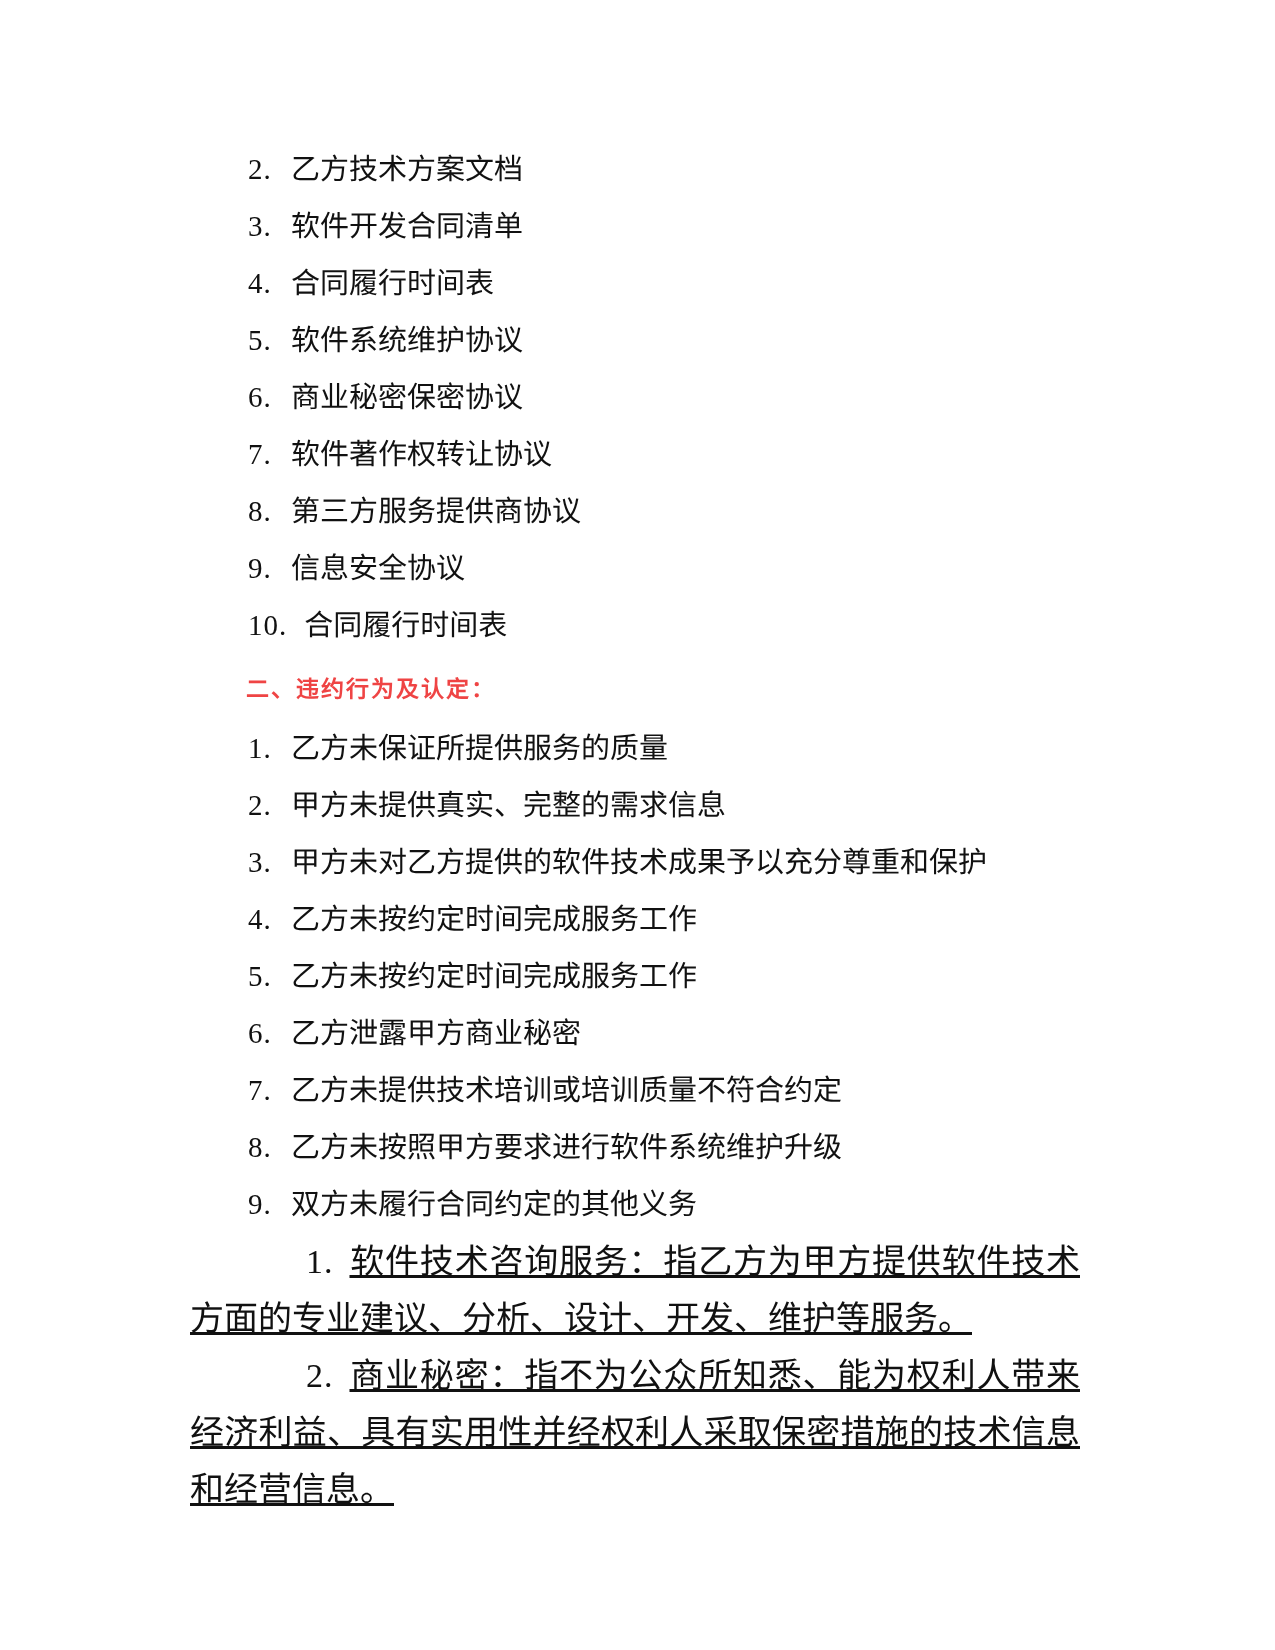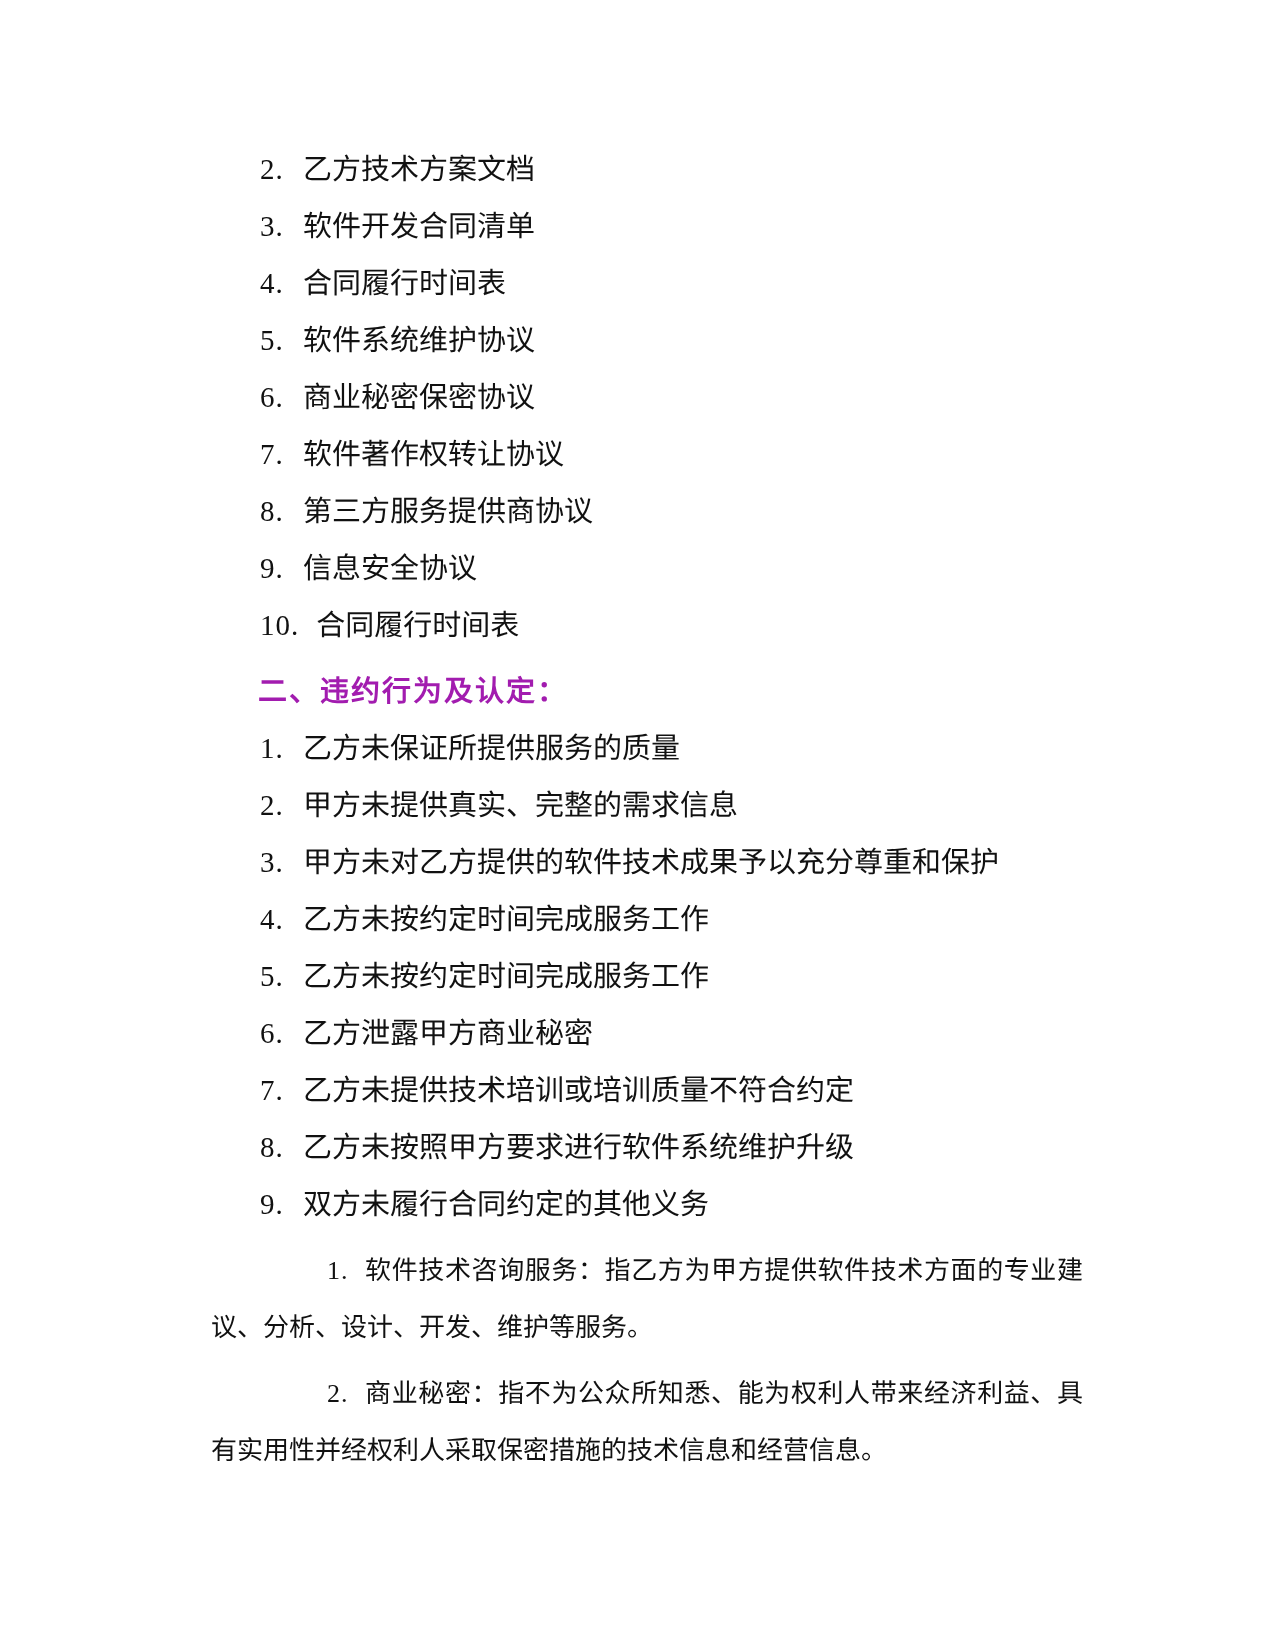--- a/index.html
+++ b/index.html
@@ -11,51 +11,52 @@
     width: 1275px;
     height: 1650px;
     position: relative;
     overflow: hidden;
     color: #111111;
     font-family: "Liberation Serif", "DejaVu Serif", serif;
   }
   .page {
     position: absolute;
     top: 141px;
-    left: 202px;
+    left: 190px;
     width: 890px;
   }
   .item {
     font-size: 29px;
     line-height: 57px;
     padding-left: 58px;
     white-space: nowrap;
   }
   .num {
     display: inline-block;
     min-width: 26px;
     margin-right: 17px;
     letter-spacing: 1px;
   }
   .heading {
-    font-family: Liberation Sans, sans-serif;
+    font-family: Liberation Mono, monospace;
     font-weight: bold;
-    font-size: 29px;
+    font-size: 23px;
     line-height: 57px;
     letter-spacing: 2px;
     margin: 9px 0 0 0;
     padding-left: 56px;
-    color: #a21caf;
+    color: #ef4444;
   }
   .para {
-    font-size: 26px;
+    font-size: 34px;
     line-height: 57px;
     text-indent: 58px;
     text-align: justify;
-    margin: 9px;
+    margin: 0;
+    text-decoration: underline;
   }
   .para .num {
     min-width: 20px;
     margin-right: 16px;
   }
 </style>
 </head>
 <body>
 
 <div class="page">

